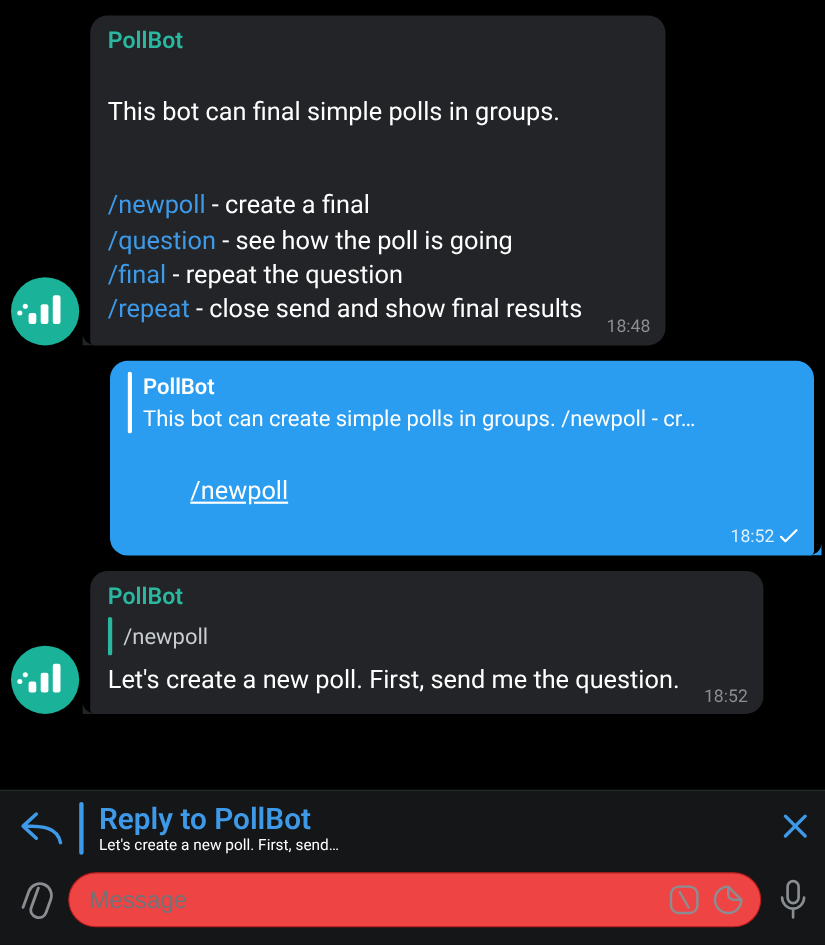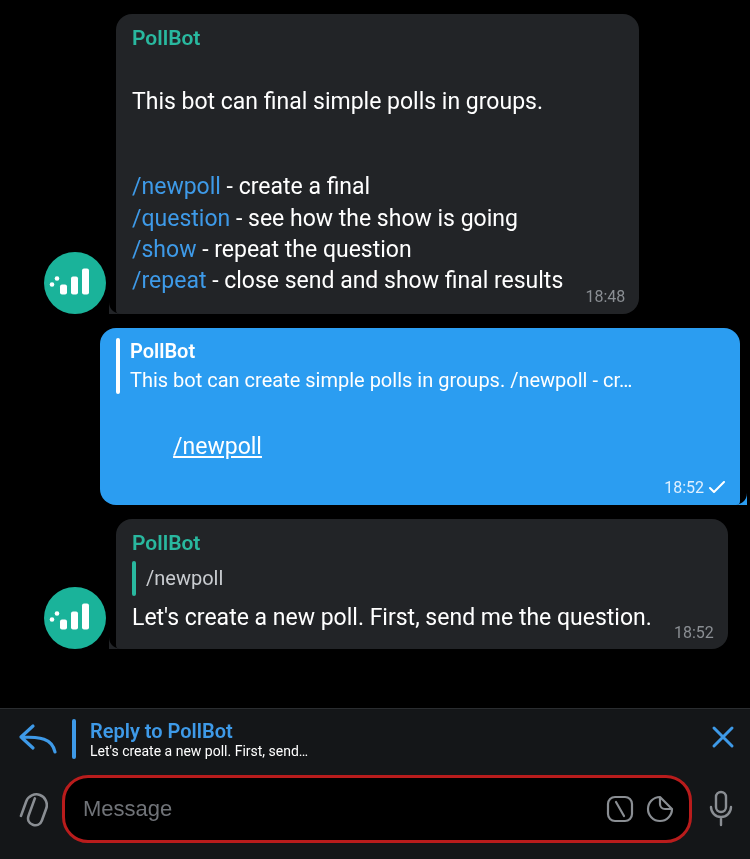--- a/index.html
+++ b/index.html
@@ -4,21 +4,21 @@
 <style>
   * { box-sizing: border-box; margin: 0; padding: 0; }
   html, body {
     width: 750px;
     height: 859px;
     background: #000;
     font-family: -apple-system, BlinkMacSystemFont, "Segoe UI", Roboto, sans-serif;
     color: #fff;
     overflow: hidden;
   }
-  .app { position: relative; width: 100%; height: 100%; padding-left: 34px; }
+  .app { position: relative; width: 100%; height: 100%; }
   .messages { padding-top: 10px; }
 
   .msg-row { display: flex; align-items: flex-end; padding: 4px 10px 10px 10px; }
   .msg-row.outgoing { justify-content: flex-end; }
 
   .avatar {
     width: 62px; height: 62px; border-radius: 50%;
     background: #1ab39a;
     display: flex; align-items: center; justify-content: center;
     margin-right: 10px; flex-shrink: 0;
@@ -97,38 +97,38 @@
     display: flex; align-items: center;
     padding: 10px 14px 8px 18px;
     gap: 14px;
   }
   .reply-strip .reply-icon { color: #3e9ae8; flex-shrink:0; }
   .reply-strip .strip-bar {
     width: 4px; align-self: stretch; border-radius: 2px;
     background: #3e9ae8;
   }
   .reply-strip .strip-body { flex: 1; min-width: 0; }
-  .reply-strip .strip-title { color: #3e9ae8; font-size: 20px; font-weight: 600; }
+  .reply-strip .strip-title { color: #3e9ae8; font-size: 27px; font-weight: 600; }
   .reply-strip .strip-text { color: #fff; font-size: 14px; white-space: nowrap; overflow: hidden; text-overflow: ellipsis; }
   .reply-strip .close-btn { color: #3e9ae8; flex-shrink:0; cursor:pointer; }
 
   .input-row {
     display: flex; align-items: center;
     padding: 8px 14px 16px 14px;
     gap: 14px;
   }
   .attach-icon, .mic-icon, .sticker-icon, .cmd-icon {
     color: #8a8e93; flex-shrink:0;
   }
   .msg-field {
     flex: 1;
-    background: #000000;
-    border: 3px solid #b91c1c;
+    background: #ef4444;
+    border: 1px solid #b91c1c;
     border-radius: 26px;
-    height: 68px;
+    height: 50px;
     display: flex; align-items: center;
     padding: 0 14px 0 18px;
     gap: 10px;
   }
   .msg-field input {
     flex: 1;
     background: transparent; border: none; outline: none;
     color: #fff; font-size: 22px;
   }
   .msg-field input::placeholder { color: #707378; }
@@ -157,22 +157,22 @@
       </div>
       <div class="bubble in" style="border-bottom-left-radius:4px;">
         <svg class="tail" viewBox="0 0 14 18">
             <path d="M14 18 C6 18 0 14 0 6 L0 18 Z" fill="#222427"></path>
           </svg>
         <div class="sender">PollBot</div>
         <div class="body-text" style="padding-right:60px; padding-bottom:6px;">
 <span>This bot can final simple polls in groups.</span>
 <span class="empty-block" style="display:block"></span>
 <span class="cmd">/newpoll</span><span> - create a final</span>
-<span class="cmd">/question</span><span> - see how the show is going</span>
-<span class="cmd">/show</span><span> - repeat the question</span>
+<span class="cmd">/question</span><span> - see how the poll is going</span>
+<span class="cmd">/final</span><span> - repeat the question</span>
 <span class="cmd">/repeat</span><span> - close send and show final results</span></div>
         <div class="meta">18:48</div>
       </div>
     </div>
 
     <div class="msg-row outgoing">
       <div class="bubble out" style="border-bottom-right-radius:4px; width:640px;">
         <svg class="tail" viewBox="0 0 14 18">
             <path d="M0 18 C8 18 14 14 14 6 L14 18 Z" fill="#2b9df1"></path>
           </svg>

